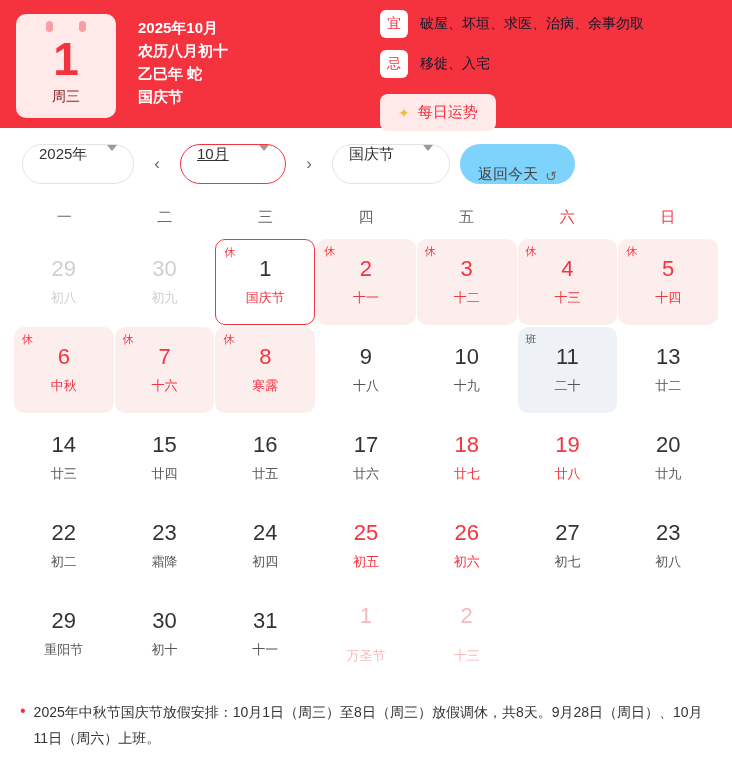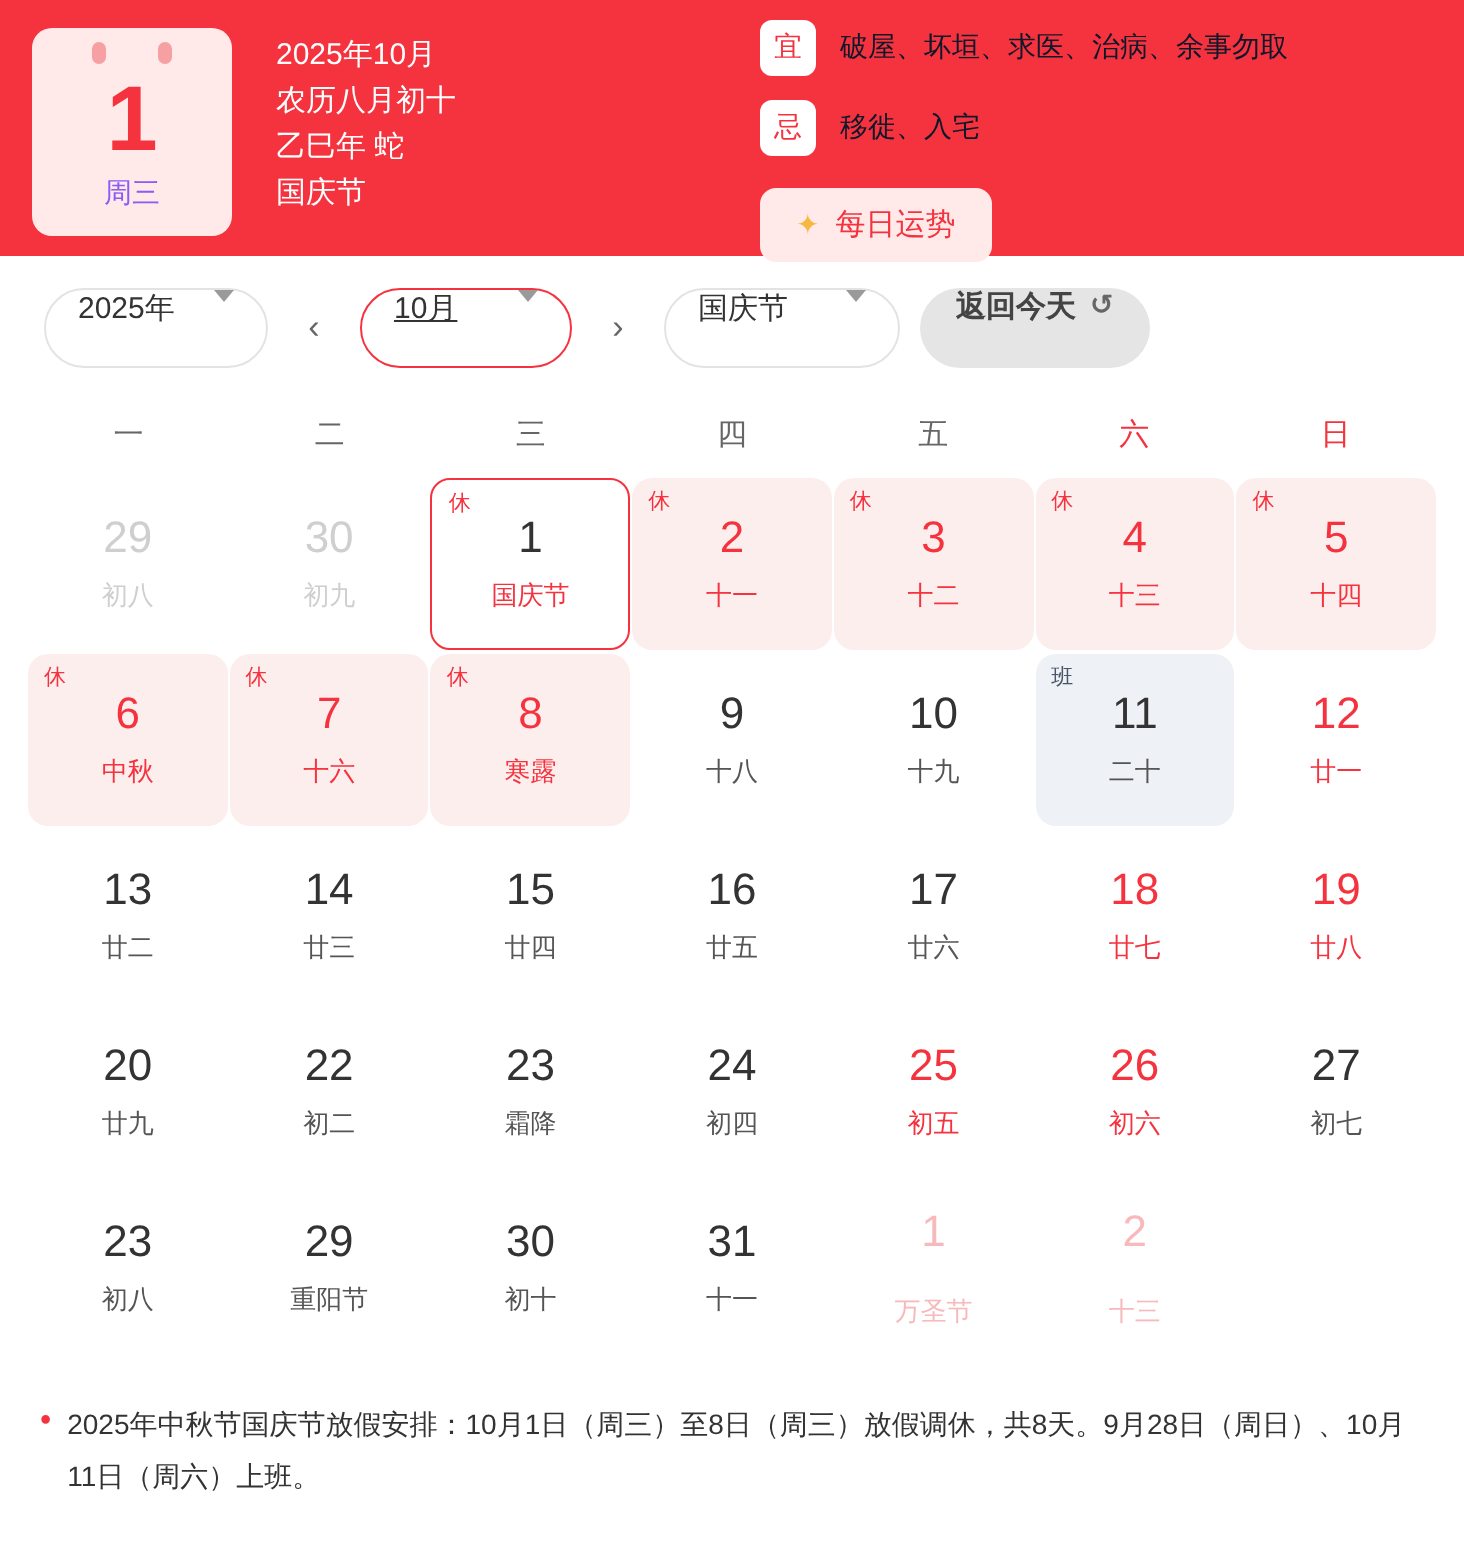--- a/index.html
+++ b/index.html
@@ -35,27 +35,27 @@
   }
   .day-card .dot {
     width: 7px; height: 11px; background: #f6a0a4; border-radius: 4px;
     margin-top: -6px;
   }
   .day-card .num {
     font-size: 46px; line-height: 46px; color: #f5333f; font-weight: 700;
     margin-top: 2px;
   }
   .day-card .wk {
-    font-size: 14px; color: #8b5cf6; margin-top: 6px;
+    font-size: 14px; color: #7f1d1d; margin-top: 6px;
   }
   .head-info {
     margin-left: 22px; color: #ffffff; padding-top: 4px;
   }
   .head-info div {
-    font-size: 15px; line-height: 23px;
+    font-size: 15px; line-height: 23px; font-weight: bold;
   }
   .head-right {
     position: absolute; left: 380px; top: 10px; color: #fff;
   }
   .yj-row { display: flex; align-items: center; margin-bottom: 12px; }
   .yj-tag {
     width: 28px; height: 28px; border-radius: 6px;
     background: #ffffff; color: #f5333f;
     font-size: 14px; display: flex; align-items: center; justify-content: center;
     flex: none;
@@ -88,24 +88,23 @@
   .caret {
     width: 0; height: 0;
     border-left: 5px solid transparent; border-right: 5px solid transparent;
     border-top: 6px solid #9a9a9a;
   }
   .arrow-btn {
     width: 26px; height: 30px; display:flex; align-items:center; justify-content:center;
     color: #666; font-size: 17px;
   }
   .today-btn {
-    height: 40px; display: flex; align-items: flex-start; gap: 7px;
-    padding: 0 18px; font-size: 15px; color: #444; background: #e5e5e5;
+    height: 40px; display: flex; align-items: flex-end; gap: 7px;
+    padding: 0 18px; font-size: 15px; color: #444; background: #7dd3fc;
     border-radius: 20px;
-    font-weight: bold;
   }
   .today-btn .ref { font-size: 14px; color:#666; }
 
   
   .weekhead {
     display: grid; grid-template-columns: repeat(7, 1fr);
     padding: 8px 14px 4px 14px;
   }
   .weekhead div {
     text-align: center; font-size: 15px; color: #666; padding: 8px 0;
@@ -287,24 +286,20 @@
       </div>
       <div class="cell ">
         <div class="dnum">10</div>
         <div class="lunar">十九</div>
       </div>
       <div class="cell work">
         <span class="badge work">班</span>
         <div class="dnum">11</div>
         <div class="lunar">二十</div>
       </div>
-      <div class="cell red">
-        <div class="dnum">12</div>
-        <div class="lunar">廿一</div>
-      </div>
       <div class="cell ">
         <div class="dnum">13</div>
         <div class="lunar">廿二</div>
       </div>
       <div class="cell ">
         <div class="dnum">14</div>
         <div class="lunar">廿三</div>
       </div>
       <div class="cell ">
         <div class="dnum">15</div>

